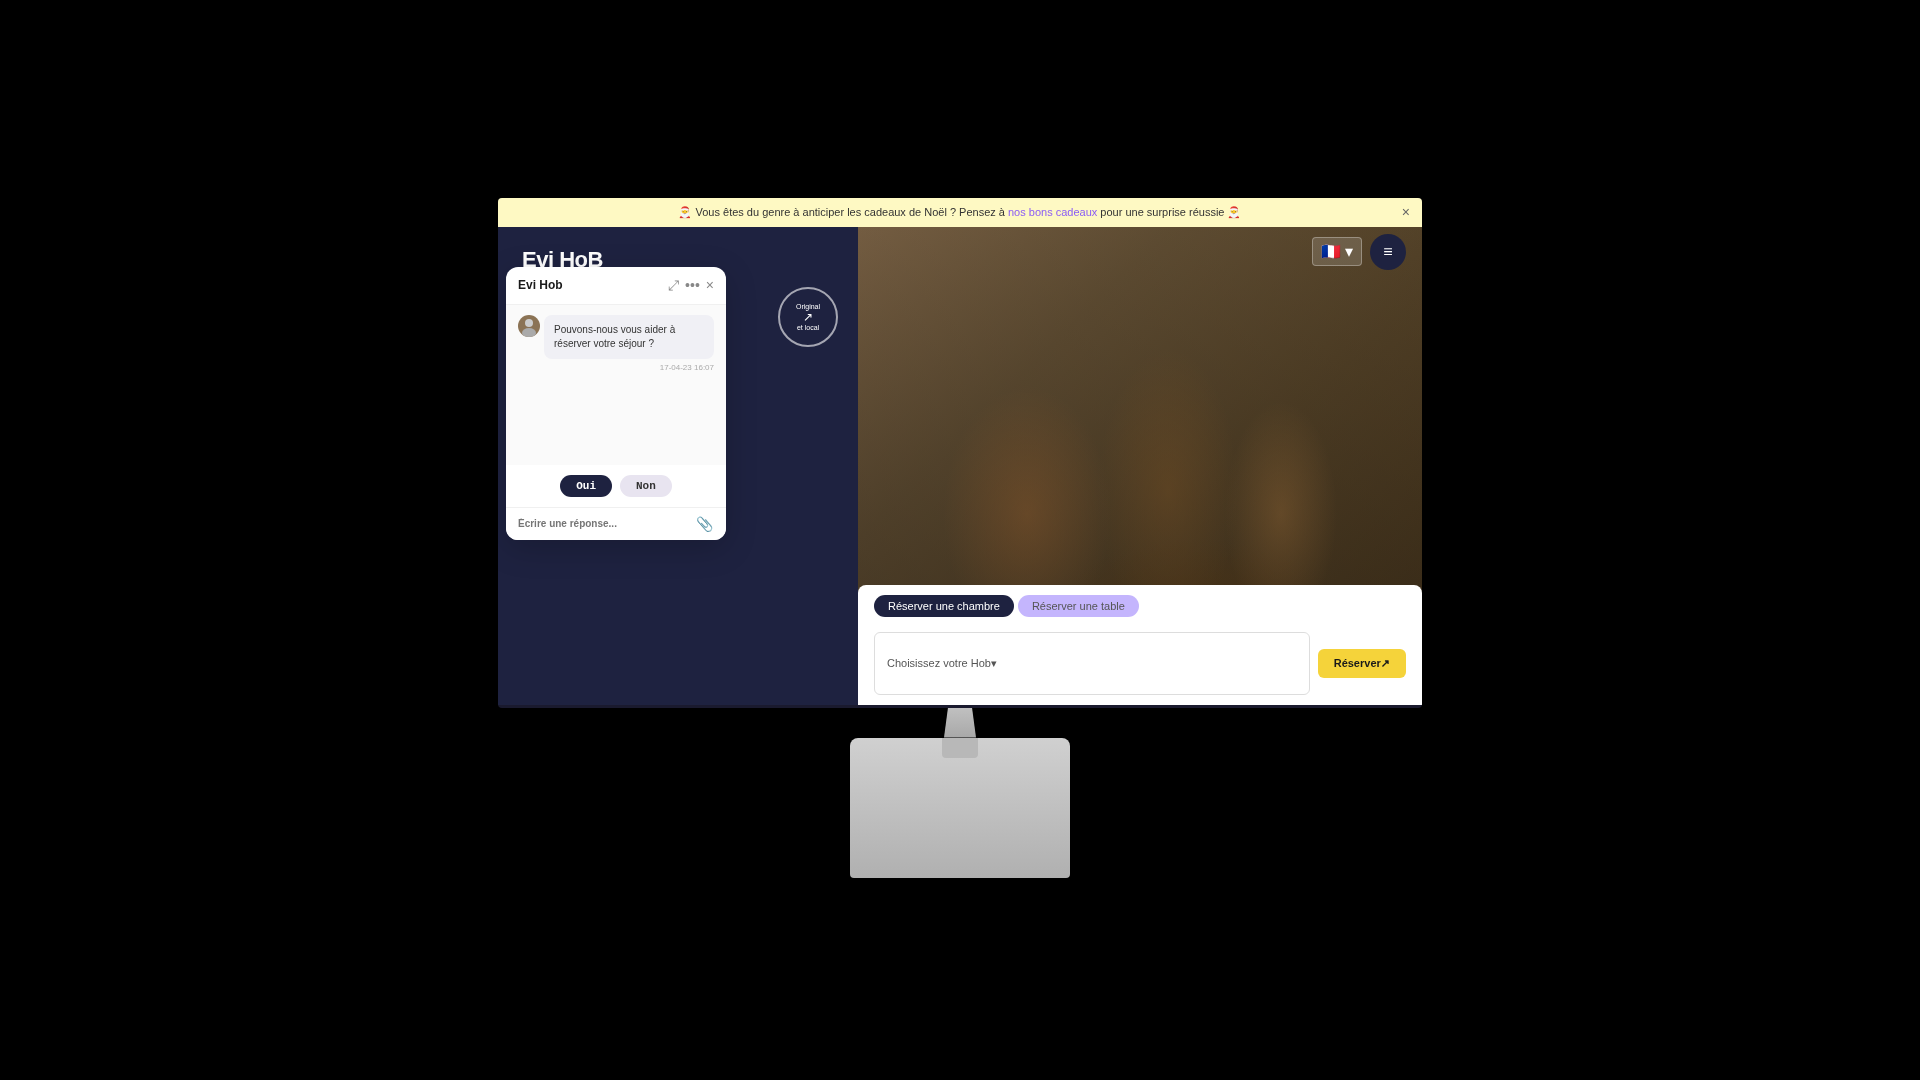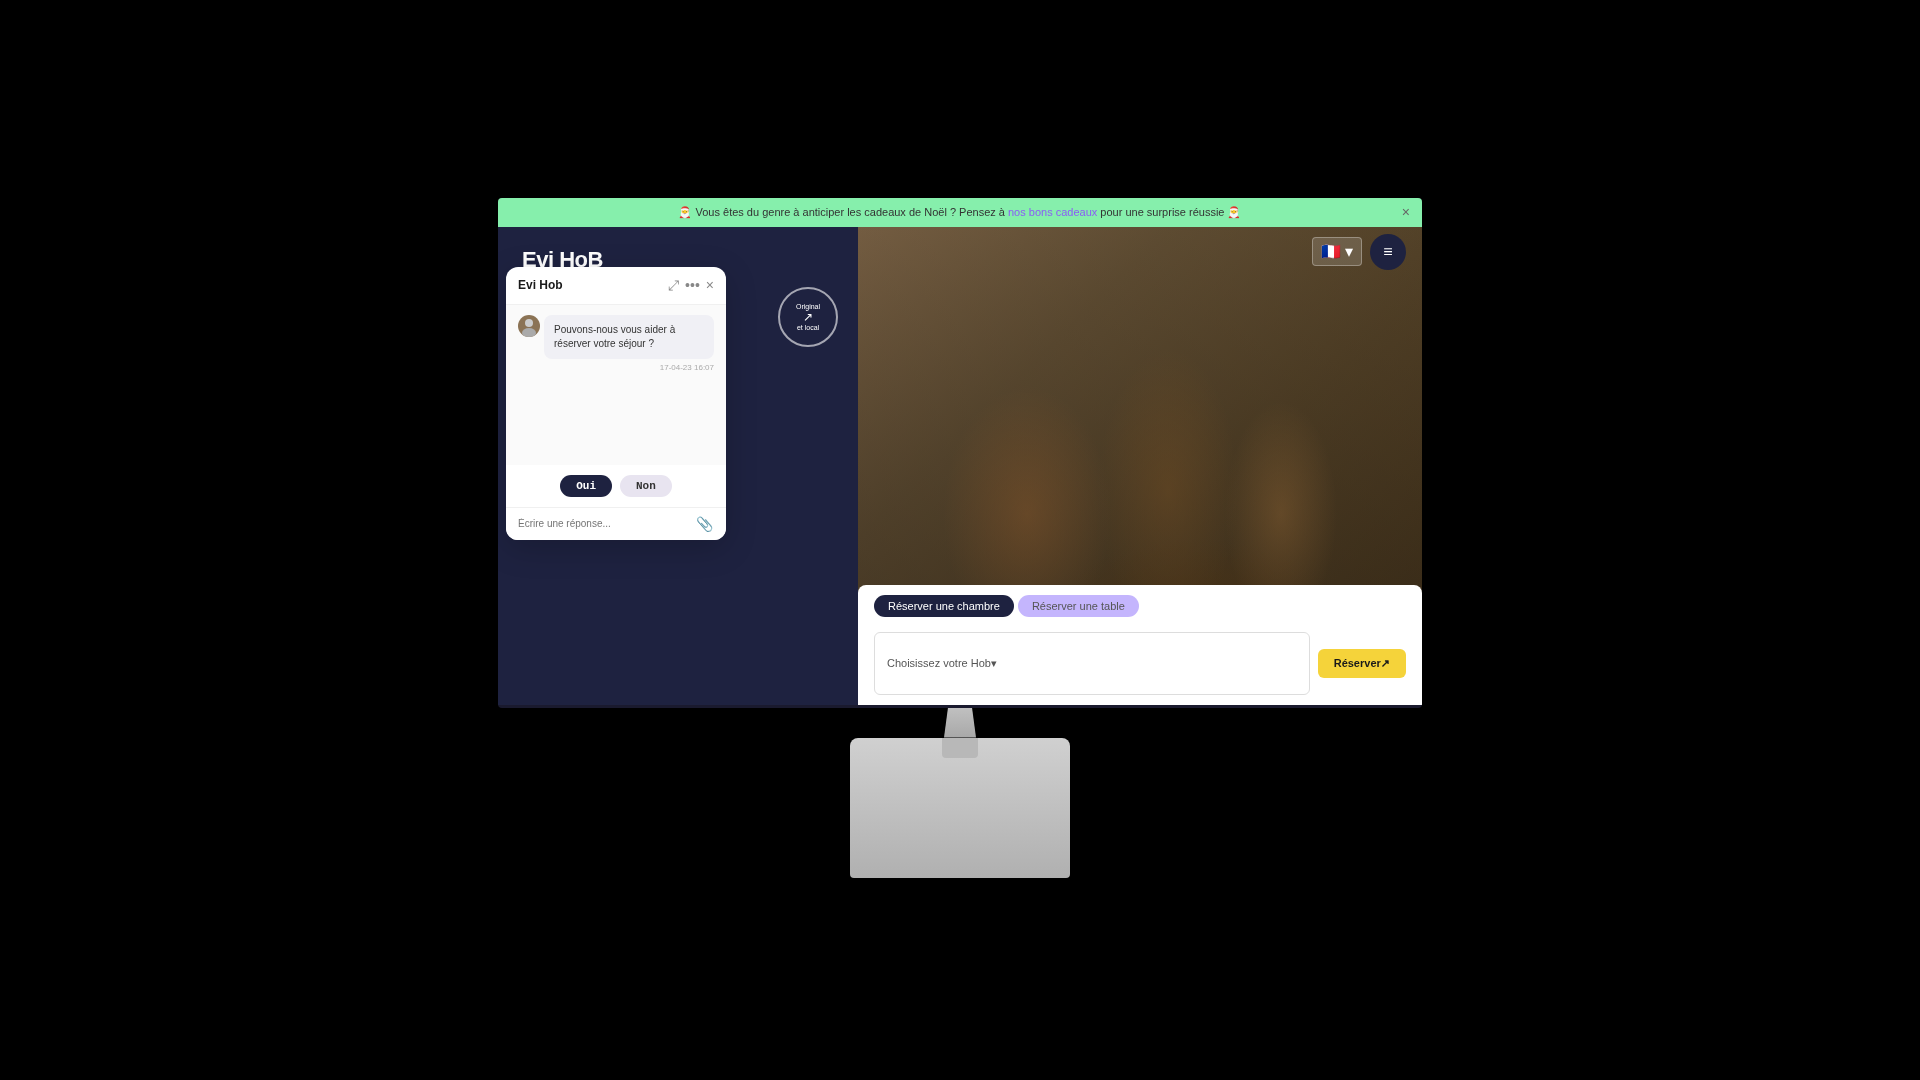--- a/index.html
+++ b/index.html
@@ -29,21 +29,21 @@
       width: 924px;
       height: 510px;
       background: #1a1a2e;
       border-radius: 4px;
       overflow: hidden;
       box-shadow: 0 0 60px rgba(0,0,0,0.8);
     }
 
     
     .banner {
-      background: #86efac;
+      background: #fef9c3;
       padding: 8px 16px;
       display: flex;
       align-items: center;
       justify-content: center;
       font-size: 11px;
       color: #333;
       position: relative;
     }
     .banner a {
       color: #8b5cf6;
@@ -367,20 +367,21 @@
       border-top: 1px solid #f0f0f0;
       background: white;
     }
     .chat-input {
       flex: 1;
       border: none;
       outline: none;
       font-size: 10px;
       color: #888;
       background: transparent;
+      font-weight: bold;
     }
     .chat-attach {
       color: #aaa;
       font-size: 14px;
       cursor: pointer;
     }
 
     
     .monitor-stand {
       width: 230px;

